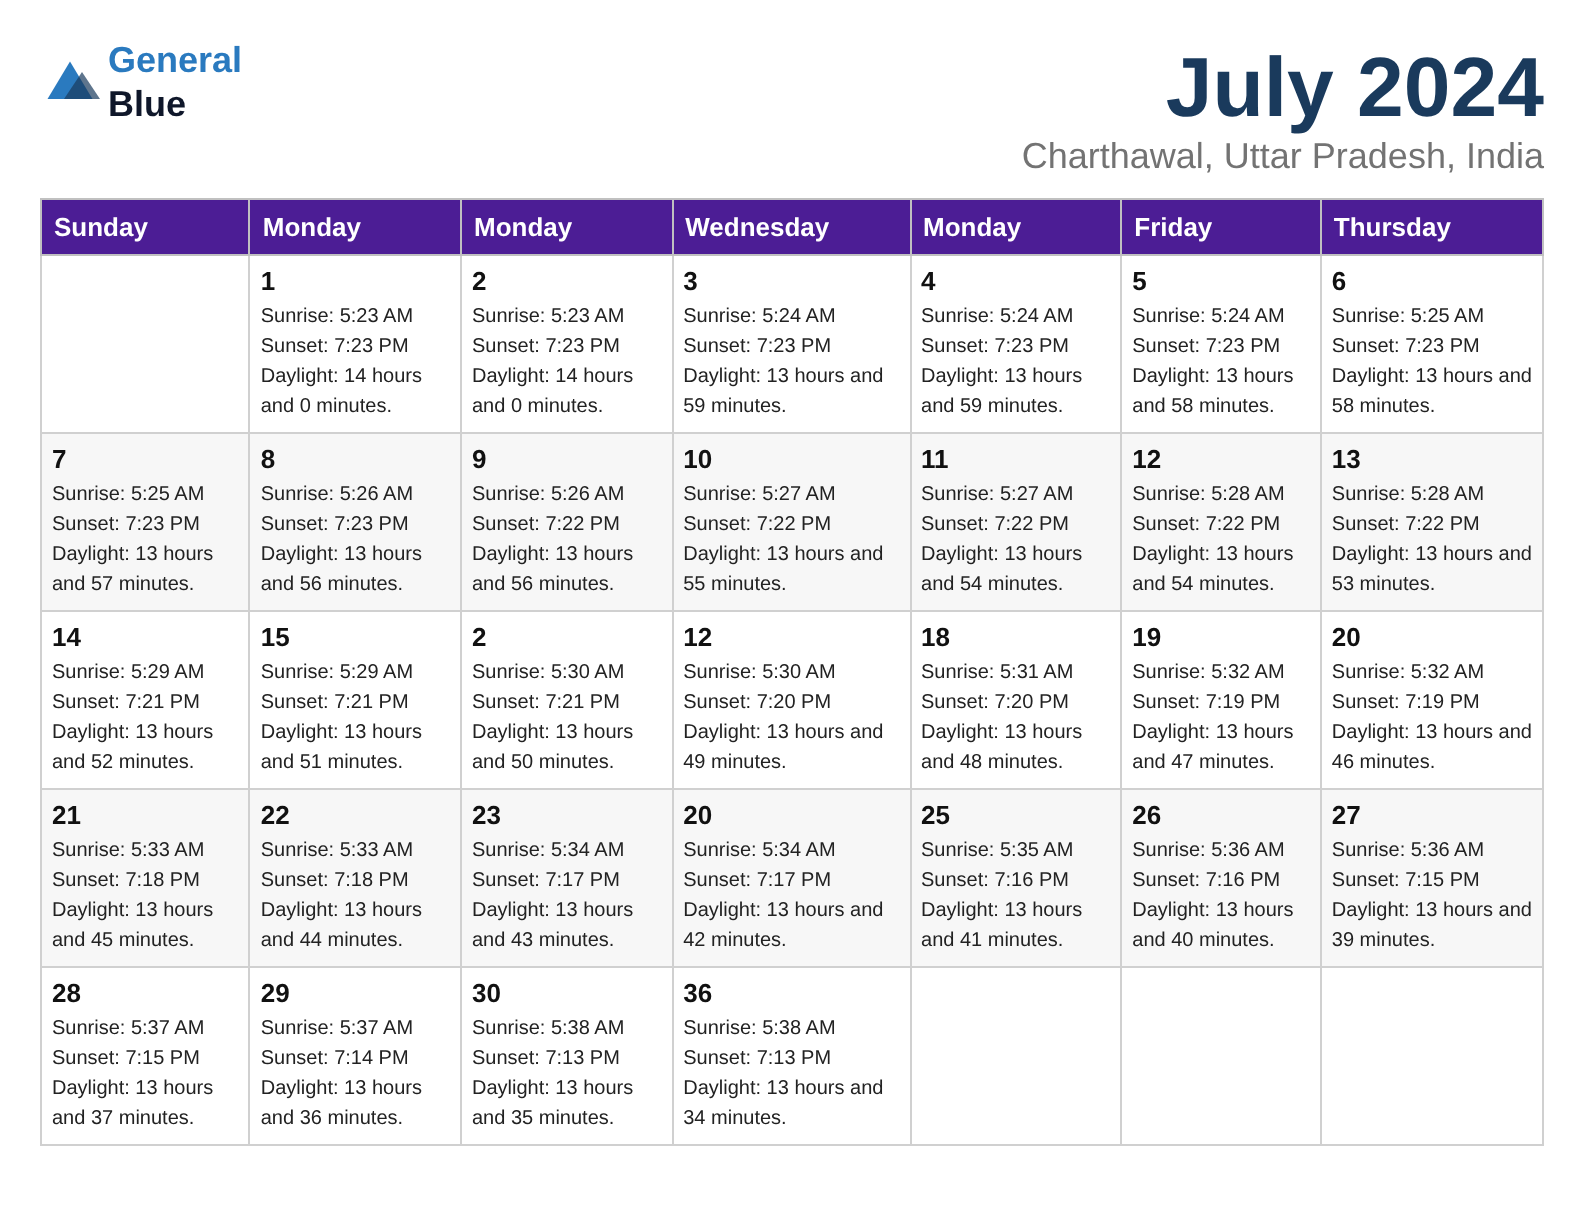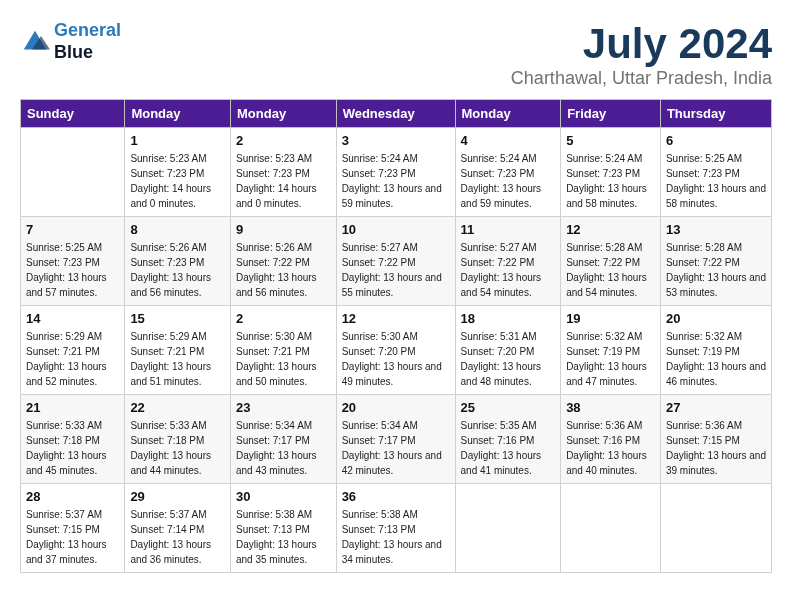--- a/index.html
+++ b/index.html
@@ -220,21 +220,21 @@
         </td>
         <td>
           <div class="day-number">20</div>
           <div class="day-info">Sunrise: 5:34 AM<br>Sunset: 7:17 PM<br>Daylight: 13 hours and 42 minutes.</div>
         </td>
         <td>
           <div class="day-number">25</div>
           <div class="day-info">Sunrise: 5:35 AM<br>Sunset: 7:16 PM<br>Daylight: 13 hours and 41 minutes.</div>
         </td>
         <td>
-          <div class="day-number">38</div>
+          <div class="day-number">26</div>
           <div class="day-info">Sunrise: 5:36 AM<br>Sunset: 7:16 PM<br>Daylight: 13 hours and 40 minutes.</div>
         </td>
         <td>
           <div class="day-number">27</div>
           <div class="day-info">Sunrise: 5:36 AM<br>Sunset: 7:15 PM<br>Daylight: 13 hours and 39 minutes.</div>
         </td>
       </tr>
       <tr>
         <td>
           <div class="day-number">28</div>

